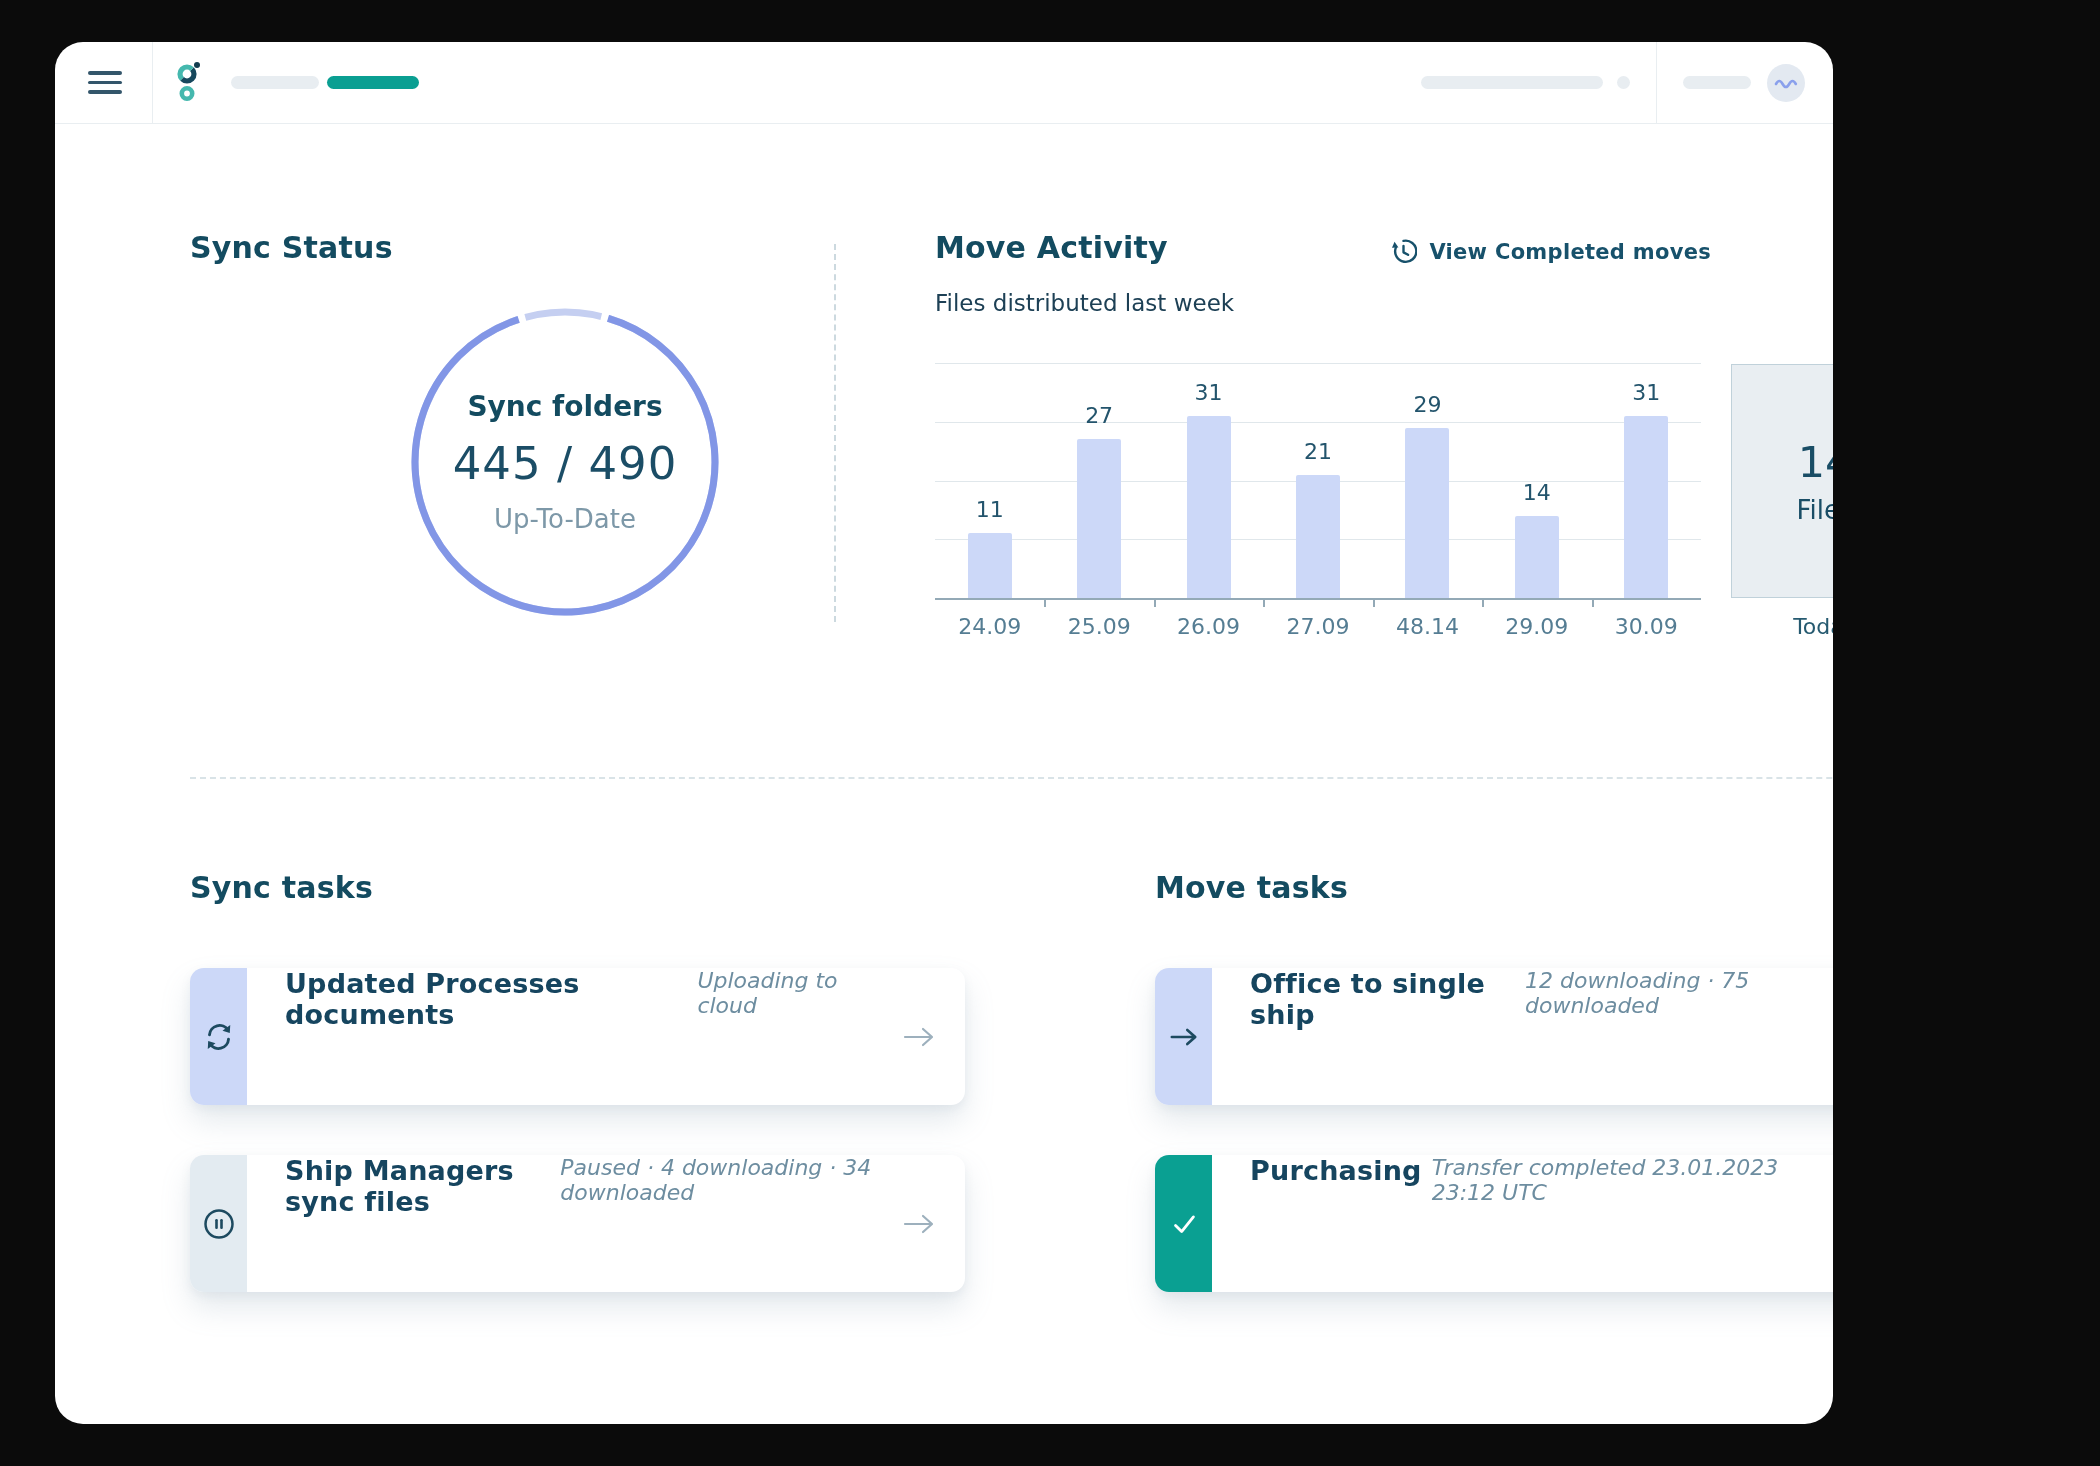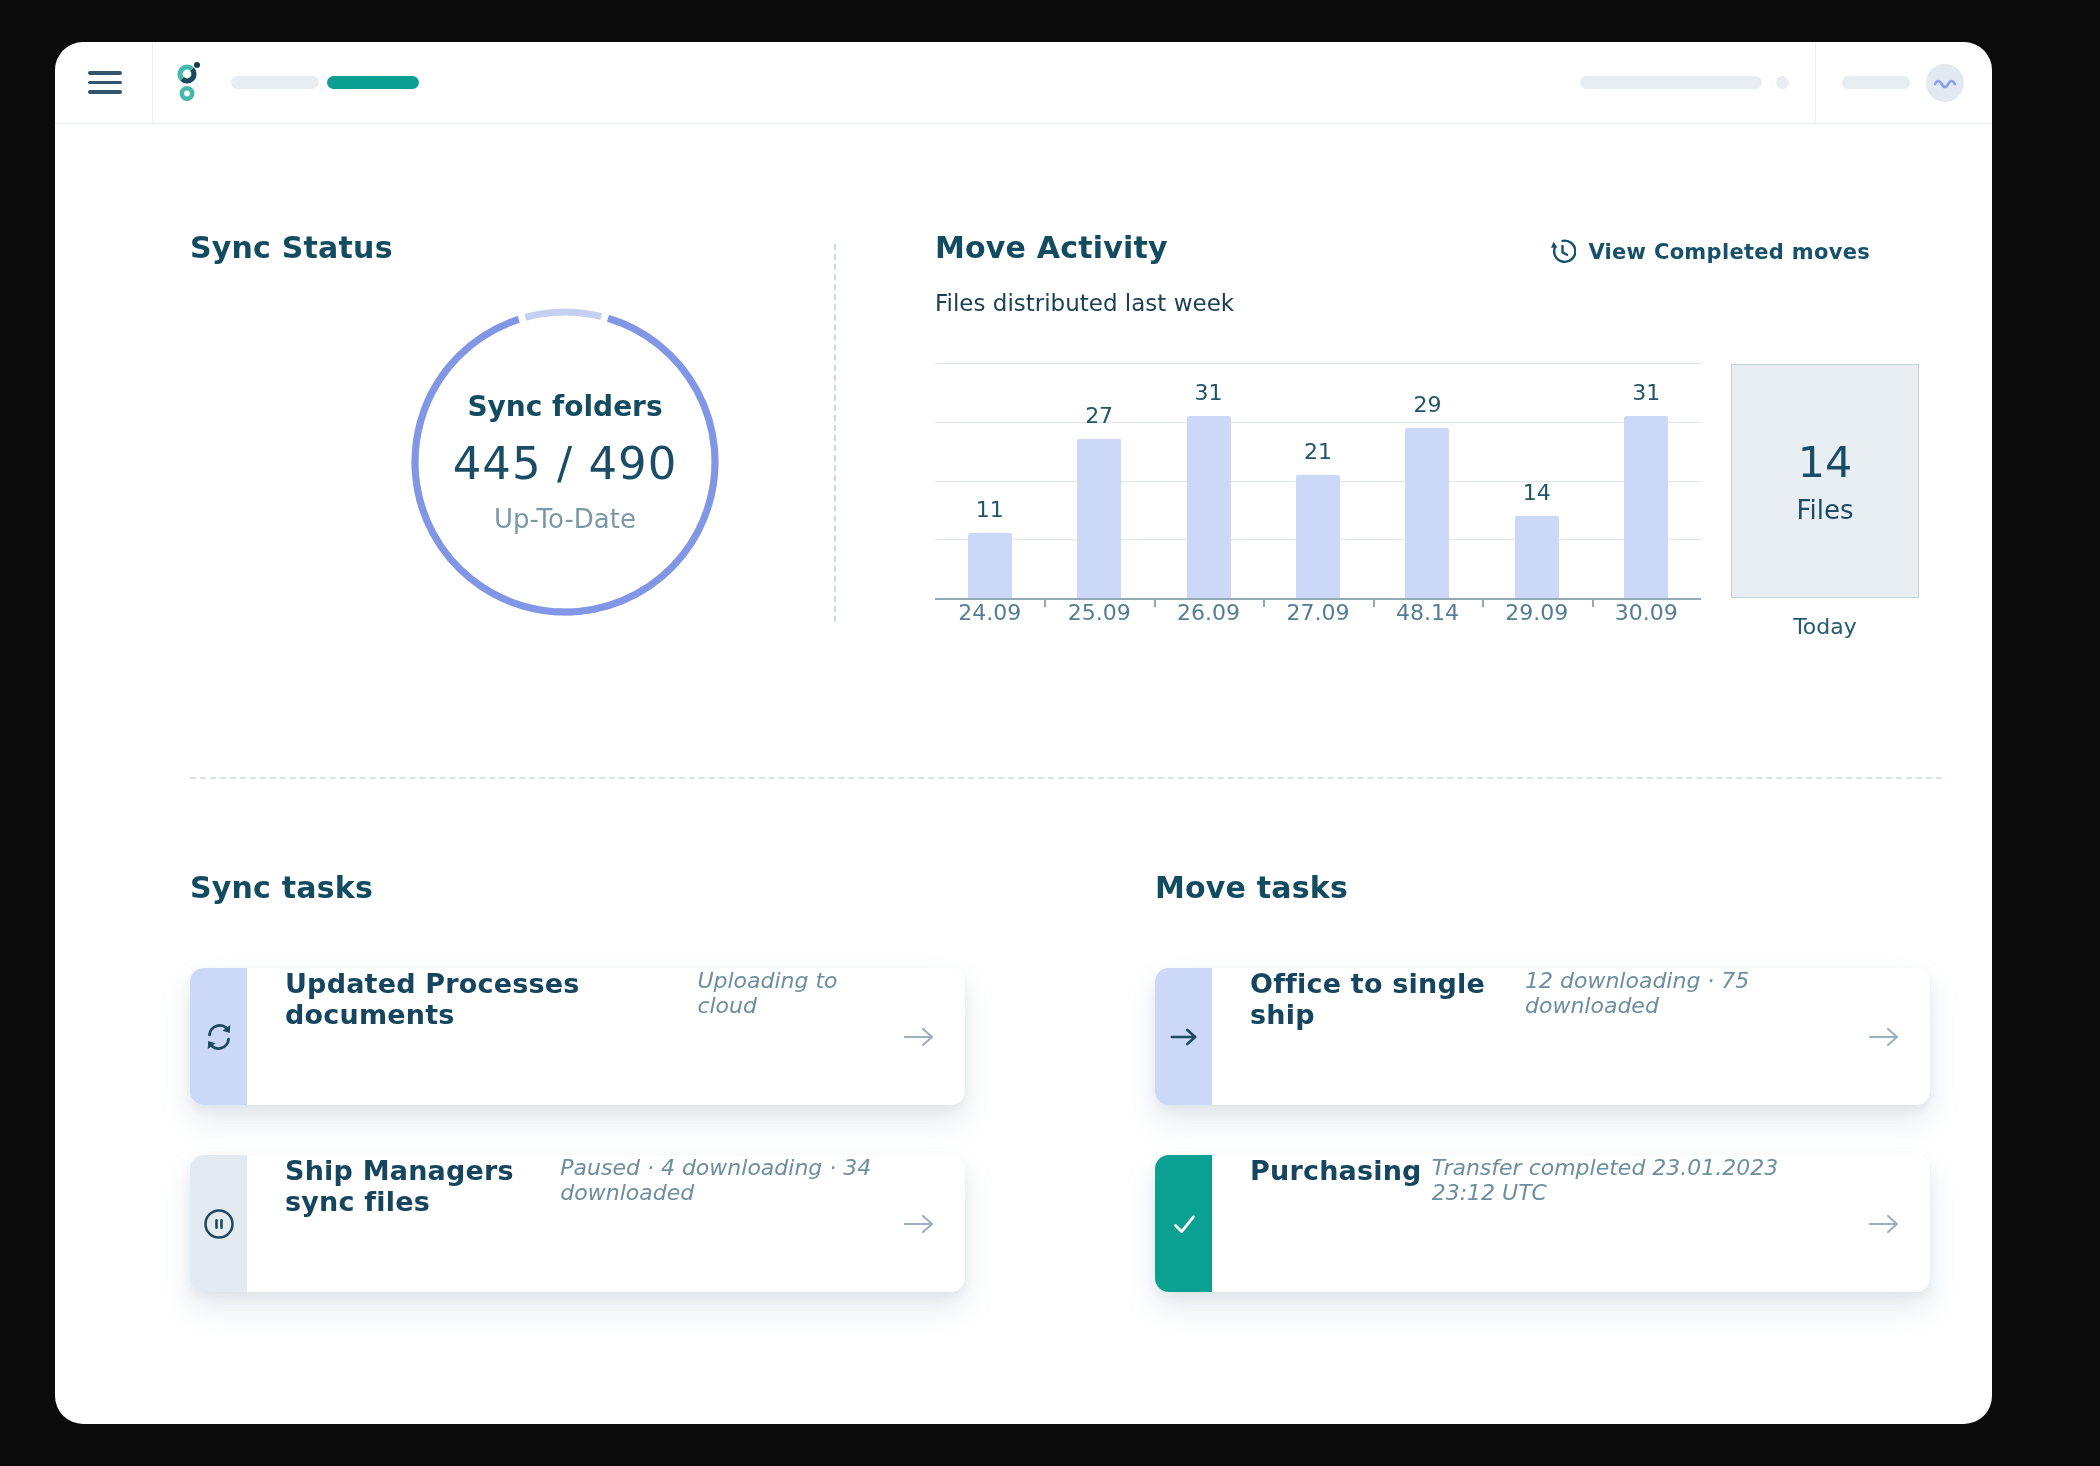--- a/index.html
+++ b/index.html
@@ -2,21 +2,21 @@
 <html><head>
 <meta charset="utf-8">
 <style>
   html,body{margin:0;padding:0;}
   body{
     width:2100px;height:1466px;position:relative;background:#0b0b0b;
     font-family:"DejaVu Sans","Liberation Sans",sans-serif;
     -webkit-font-smoothing:antialiased;
   }
   .window{
-    position:absolute;left:55px;top:42px;width:1937px;height:1382px;
+    position:absolute;left:55px;top:42px;width:1778px;height:1382px;
     background:#ffffff;border-radius:28px;overflow:hidden;
   }
   
   .navbar{
     position:absolute;left:0;top:0;right:0;height:81px;
     border-bottom:1px solid #e9eef1;display:flex;align-items:center;
   }
   .hamburger{margin-left:33px;display:flex;flex-direction:column;gap:6px;cursor:pointer;}
   .hamburger span{width:34px;height:3.5px;border-radius:2px;background:#33566b;}
   .nav-divider{width:1px;height:81px;background:#e9eef1;margin-left:30px;}
@@ -54,21 +54,21 @@
   .chart-plot{position:relative;height:235px;border-bottom:2px solid #93a9b6;}
   .gridline{position:absolute;left:0;right:0;height:1px;background:#e0e7eb;}
   .chart-cols{position:absolute;inset:0;display:flex;}
   .chart-col{flex:1;display:flex;align-items:flex-end;justify-content:center;}
   .bar{width:44px;background:#ccd8f8;border-radius:2px 2px 0 0;position:relative;}
   .bar-val{
     position:absolute;top:-36px;left:50%;transform:translateX(-50%);
     font-size:22px;color:#23546c;font-weight:500;
   }
   .tick{position:absolute;width:2px;height:9px;background:#93a9b6;top:235px;}
-  .chart-labels{display:flex;}
+  .chart-labels{display:flex;margin-top:14px;}
   .chart-labels div{flex:1;text-align:center;font-size:22px;color:#557d93;}
   
   .today-box{
     position:absolute;left:1676px;top:322px;width:188px;height:234px;
     background:#e9eef2;border:1px solid #c0d1da;display:flex;flex-direction:column;
     align-items:center;justify-content:center;gap:8px;box-sizing:border-box;
   }
   .today-value{font-size:43px;font-weight:500;color:#194d66;}
   .today-unit{font-size:26px;color:#194d66;}
   .today-label{position:absolute;left:1676px;top:572px;width:188px;text-align:center;

